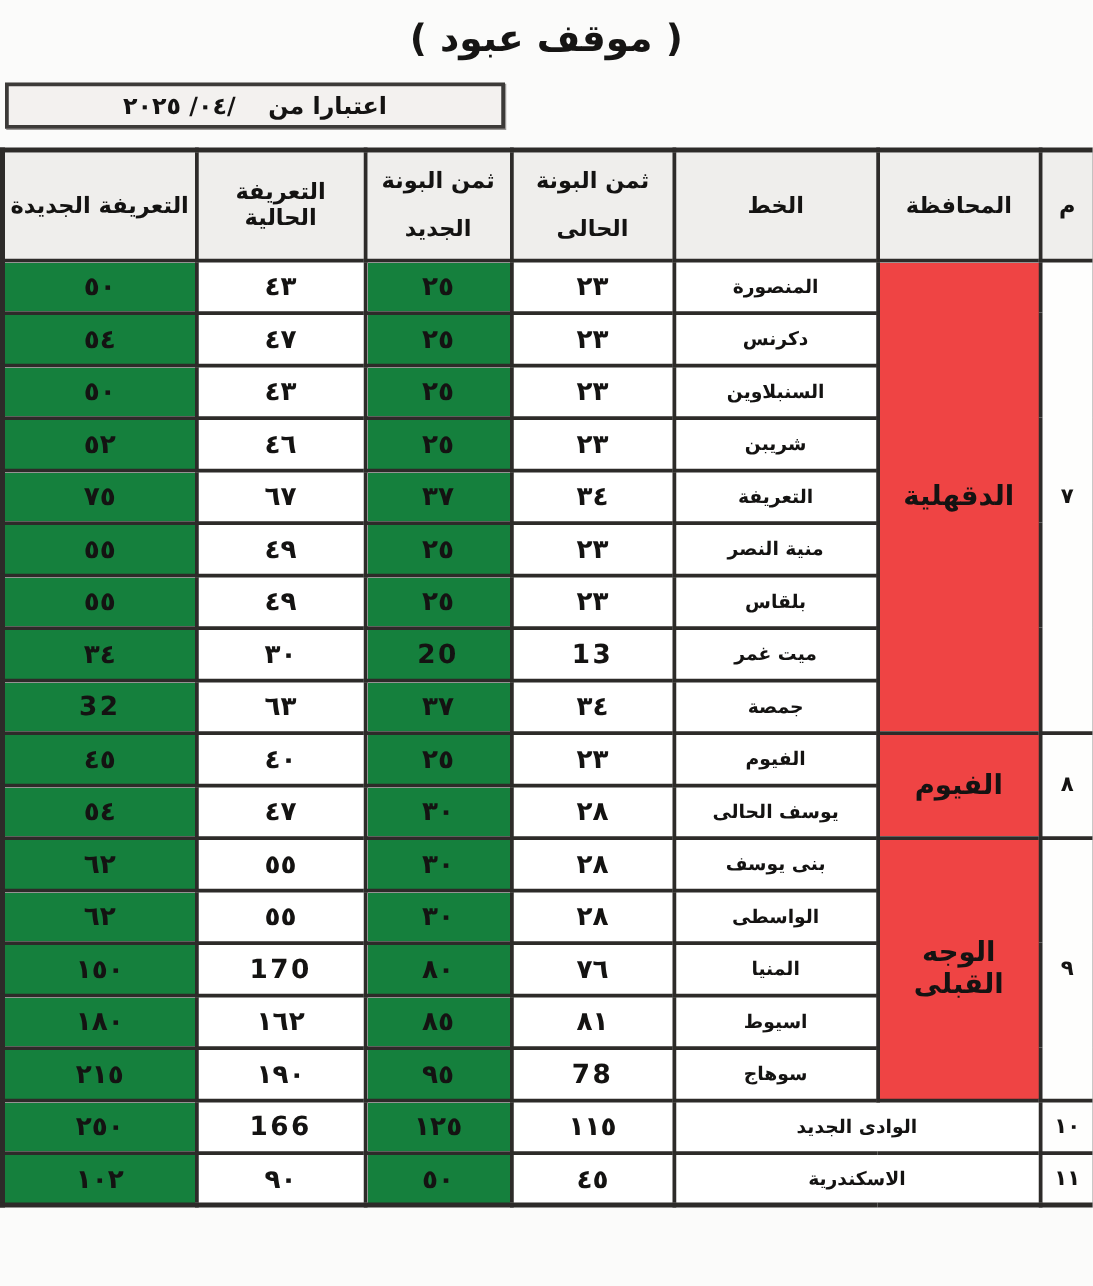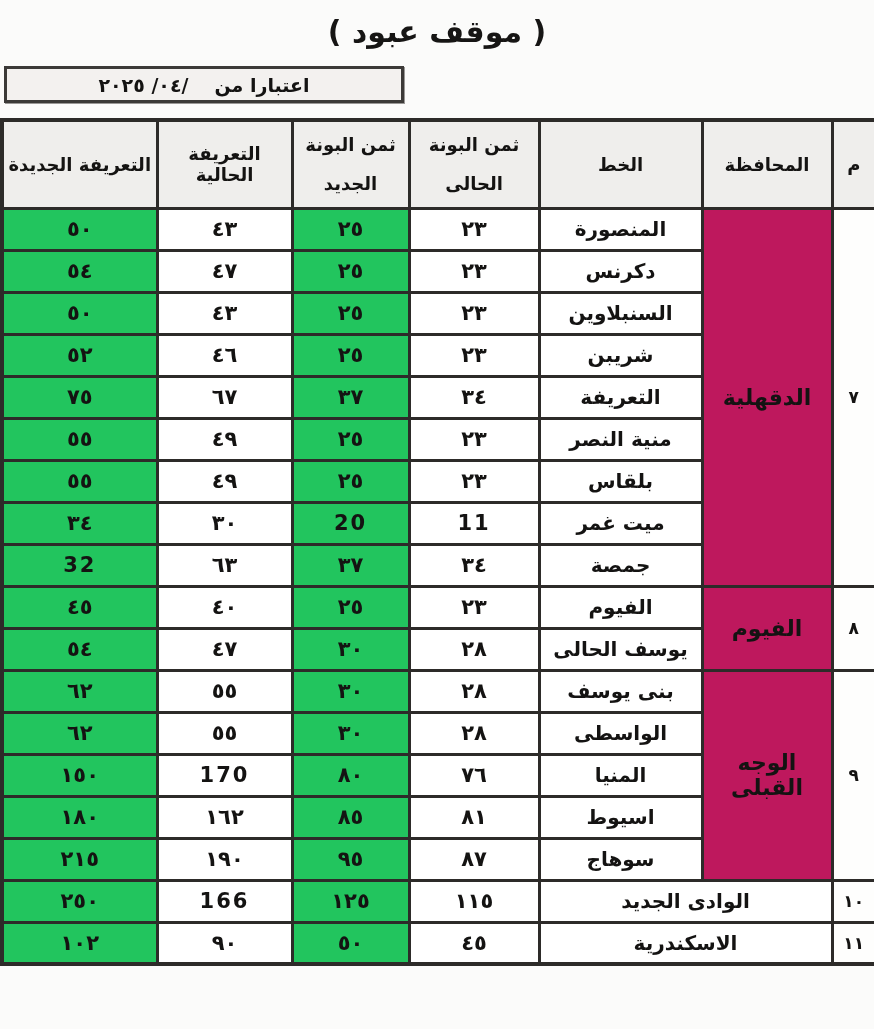--- a/index.html
+++ b/index.html
@@ -48,24 +48,24 @@
     font-weight: bold;
     color: #141312;
     padding: 0;
     overflow: hidden;
   }
   thead tr { height: 88px; }
   tbody tr { height: 42px; }
   th { background: #efeeec; font-size: 18px; }
   .th-stack { display: flex; flex-direction: column; align-items: center; gap: 18px; }
   td.num  { font-size: 21px; letter-spacing: 2px; }
-  td.line { font-size: 20px; }
-  td.gov  { font-size: 22px; background: #be185d; margin-left: 48px; }
+  td.line { font-size: 15px; }
+  td.gov  { font-size: 22px; background: #ef4444; margin-left: 48px; }
   td.idx  { font-size: 17px; background: #fefefd; }
-  .shade  { background: #22c55e; }
+  .shade  { background: #15803d; }
 </style>
 </head>
 <body>
 
 <div class="page">
 
   <div class="title">( موقف عبود )</div>
 
   <div class="date-box">
     <span>اعتبارا من</span>
@@ -151,21 +151,21 @@
       </tr>
       <tr>
         <td class="line">بلقاس</td>
         <td class="num">٢٣</td>
         <td class="num shade">٢٥</td>
         <td class="num">٤٩</td>
         <td class="num shade">٥٥</td>
       </tr>
       <tr>
         <td class="line">ميت غمر</td>
-        <td class="num">11</td>
+        <td class="num">13</td>
         <td class="num shade">20</td>
         <td class="num">٣٠</td>
         <td class="num shade">٣٤</td>
       </tr>
       <tr>
         <td class="line">جمصة</td>
         <td class="num">٣٤</td>
         <td class="num shade">٣٧</td>
         <td class="num">٦٣</td>
         <td class="num shade">32</td>
@@ -213,21 +213,21 @@
       </tr>
       <tr>
         <td class="line">اسيوط</td>
         <td class="num">٨١</td>
         <td class="num shade">٨٥</td>
         <td class="num">١٦٢</td>
         <td class="num shade">١٨٠</td>
       </tr>
       <tr>
         <td class="line">سوهاج</td>
-        <td class="num">٨٧</td>
+        <td class="num">78</td>
         <td class="num shade">٩٥</td>
         <td class="num">١٩٠</td>
         <td class="num shade">٢١٥</td>
       </tr>
 
       <tr>
         <td class="idx">١٠</td>
         <td class="line" colspan="2">الوادى الجديد</td>
         <td class="num">١١٥</td>
         <td class="num shade">١٢٥</td>

